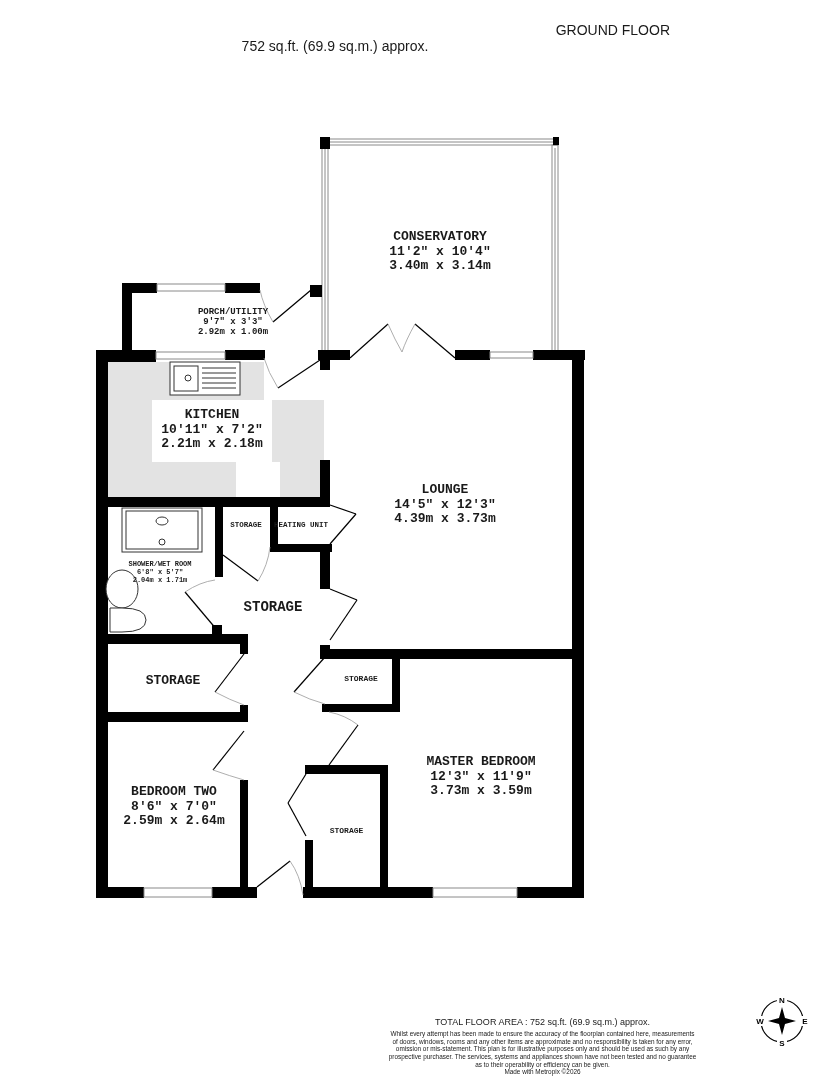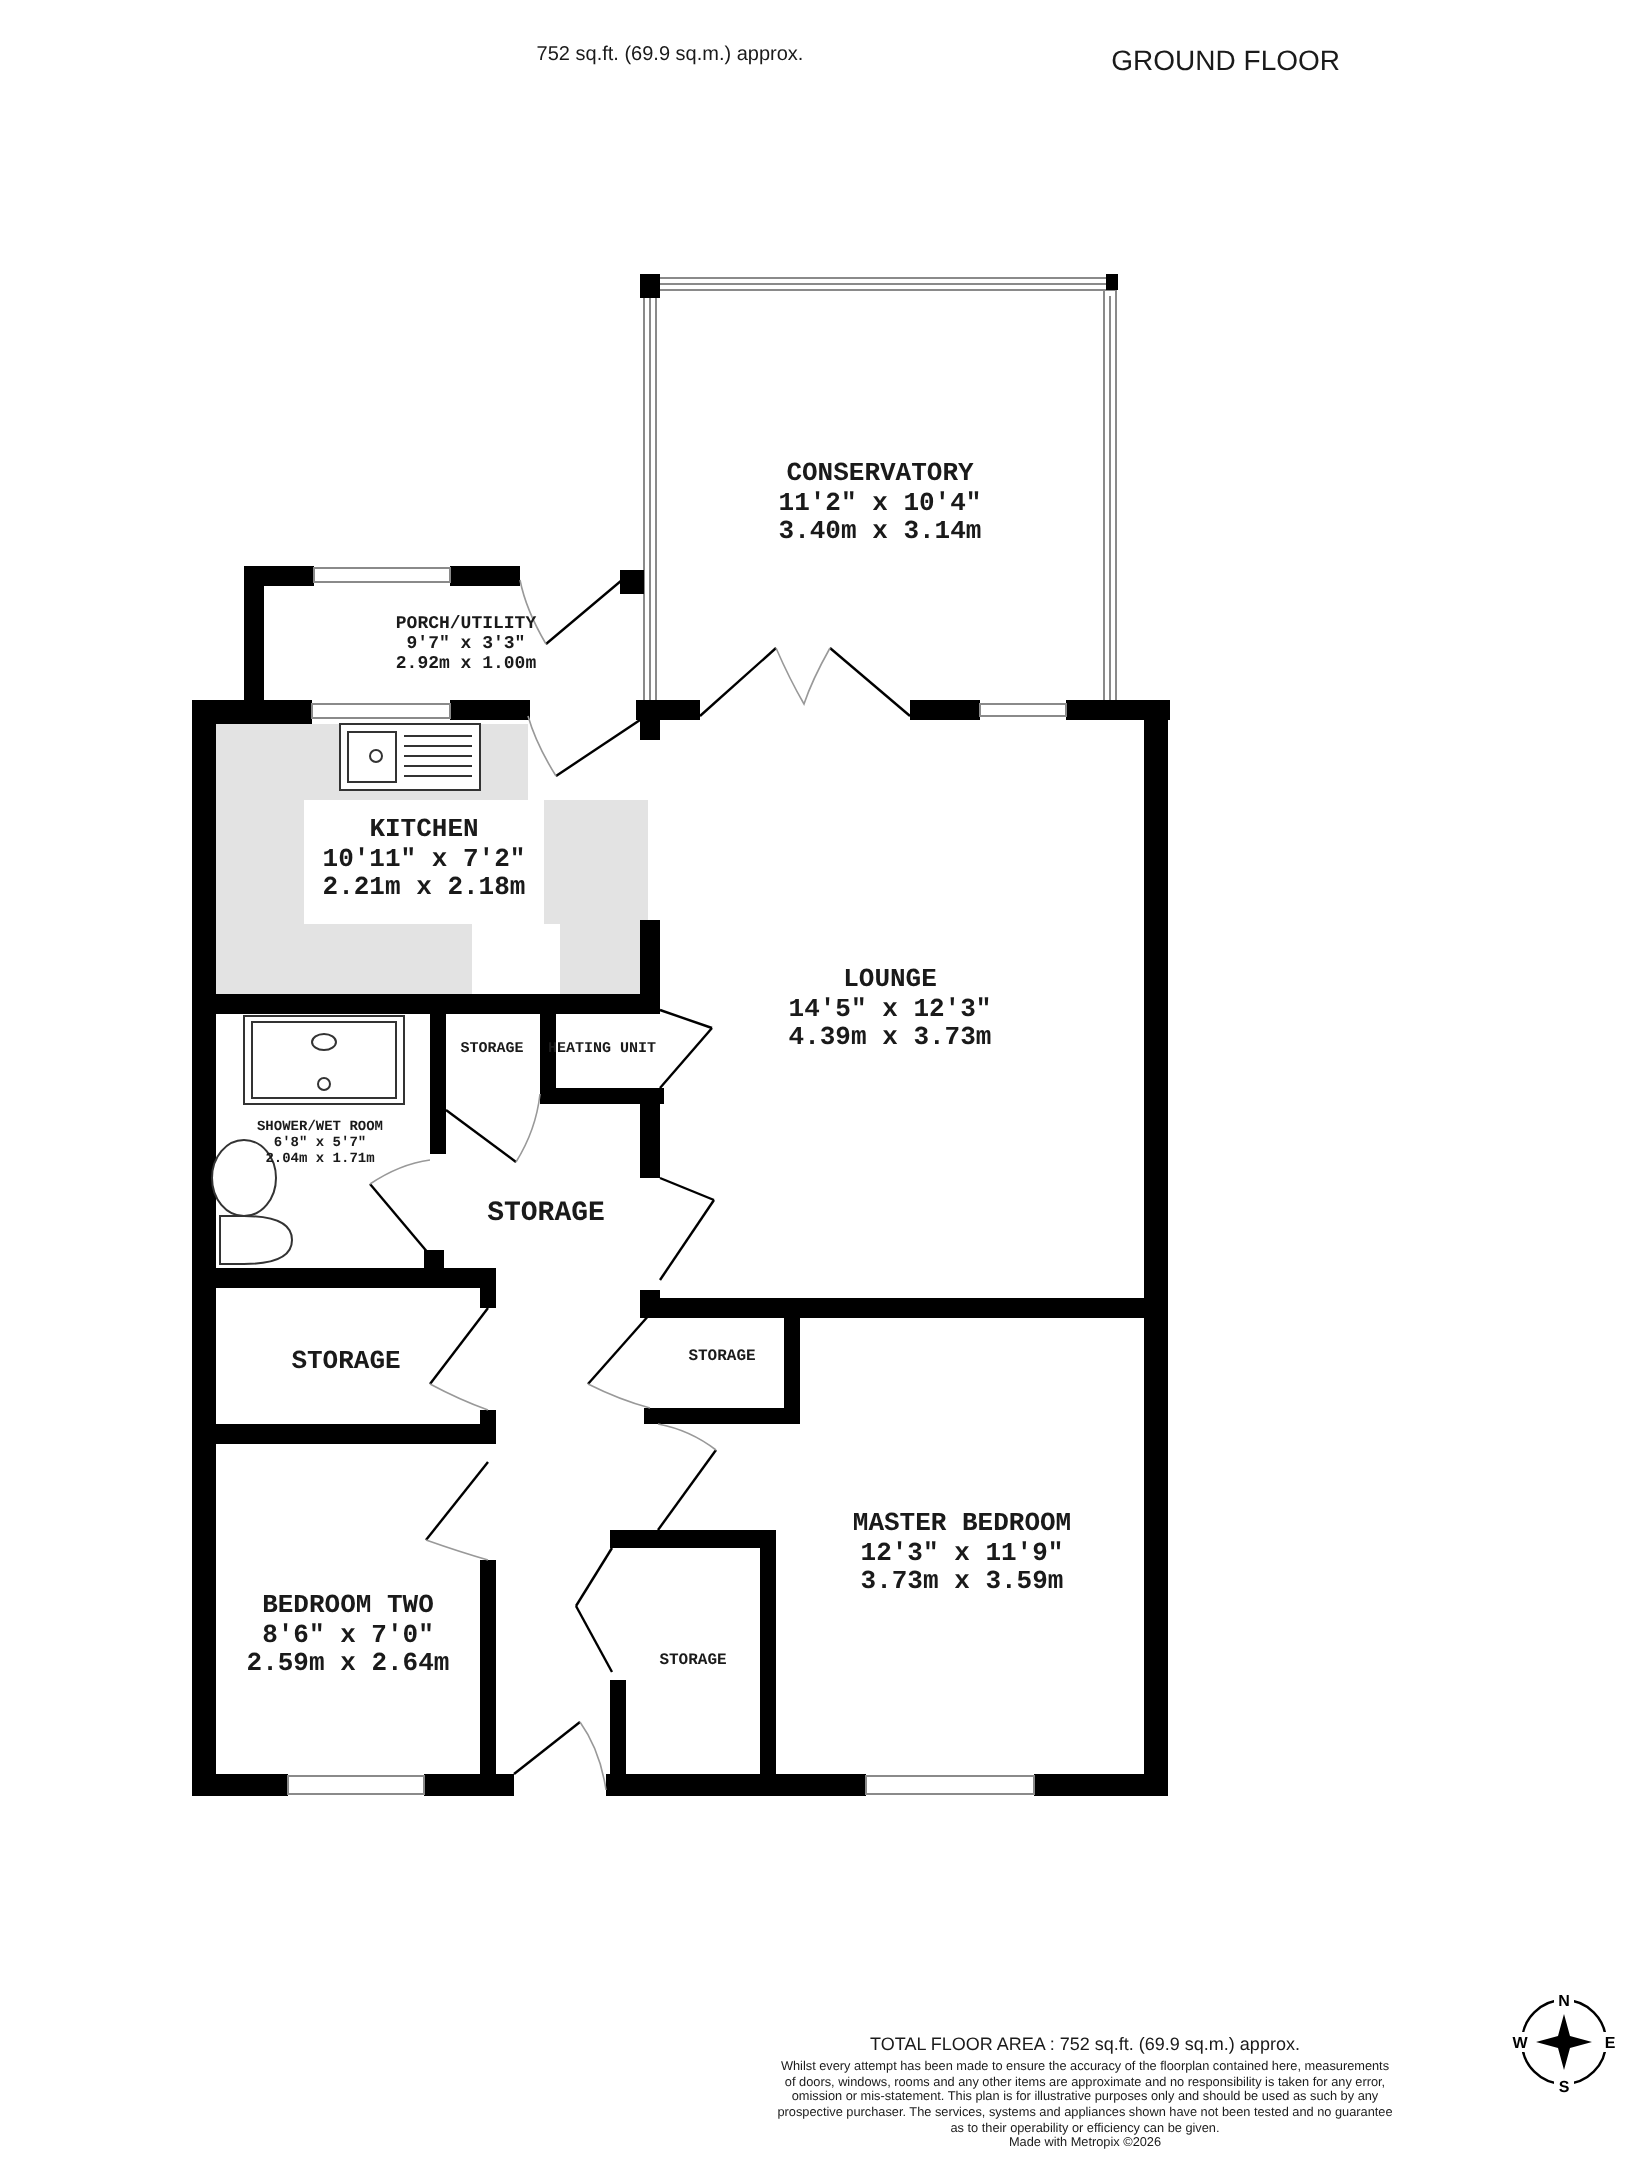--- a/index.html
+++ b/index.html
@@ -1,20 +1,20 @@
 <!DOCTYPE html>
 <html><head>
 <meta charset="utf-8">
 <style>
   html, body { margin: 0; padding: 0; background: #ffffff; }
   body { width: 815px; height: 1080px; position: relative; overflow: hidden;
          font-family: "Liberation Sans", sans-serif; color: #1a1a1a; }
   .header { position: absolute; left: 0; width: 670px; text-align: center; }
   .header .t1 { position: absolute; top: 22px; left: 0; width: 670px; font-size: 14px; text-align: right; }
-  .header .t2 { position: absolute; top: 22px; left: 0; width: 670px; font-size: 10px; }
+  .header .t2 { position: absolute; top: 38px; left: 0; width: 670px; font-size: 14px; }
   svg.plan { position: absolute; left: 0; top: 0; }
   .lbl { position: absolute; text-align: center; font-weight: bold; line-height: 1.12; white-space: nowrap; font-family: Liberation Mono, monospace; }
   .lbl span { display: block; }
   .footer { position: absolute; left: 345px; width: 395px; text-align: center; }
   .footer .total { position: absolute; top: 1017px; left: 0; width: 395px; font-size: 9px; }
   .footer .disc { position: absolute; top: 1030px; left: -8px; width: 411px; font-size: 6.4px; line-height: 1.2; }
   .compass { position: absolute; left: 752px; top: 995px; }
 </style>
 </head>
 <body>
@@ -197,21 +197,21 @@
 </div>
 <div class="lbl" style="left:128px; top:674px; width:90px; font-size:13px;">
   <span>STORAGE</span>
 </div>
 <div class="lbl" style="left:330px; top:675px; width:62px; font-size:8px;">
   <span>STORAGE</span>
 </div>
 <div class="lbl" style="left:313px; top:827px; width:67px; font-size:8px;">
   <span>STORAGE</span>
 </div>
-<div class="lbl" style="left:108px; top:785px; width:132px; font-size:13px;margin-top:11px;">
+<div class="lbl" style="left:108px; top:785px; width:132px; font-size:13px;">
   <span>BEDROOM TWO</span>
   <span>8'6"  x 7'0"</span>
   <span>2.59m  x 2.64m</span>
 </div>
 <div class="lbl" style="left:400px; top:755px; width:162px; font-size:13px;">
   <span>MASTER BEDROOM</span>
   <span>12'3"  x 11'9"</span>
   <span>3.73m  x 3.59m</span>
 </div>
 

